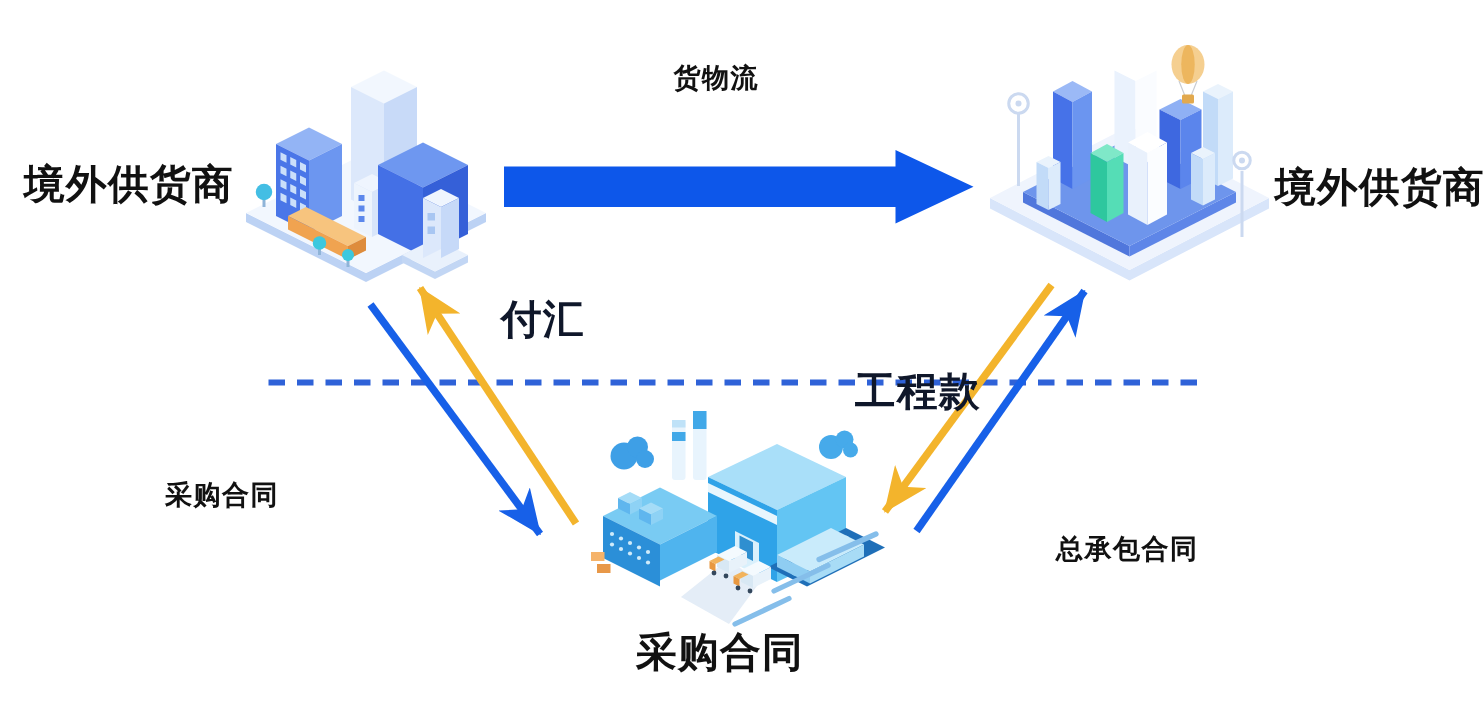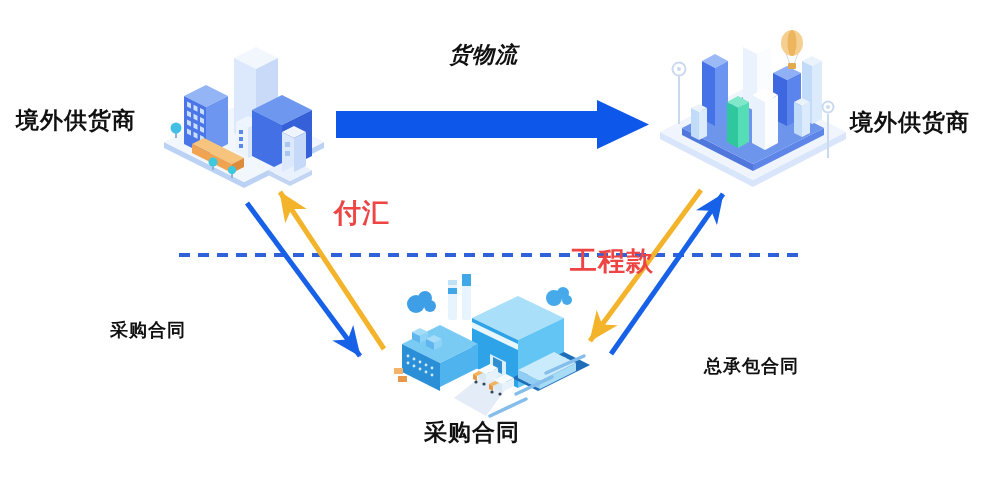--- a/index.html
+++ b/index.html
@@ -1,23 +1,23 @@
 <!DOCTYPE html>
 <html><head>
 <meta charset="utf-8">
 <style>
   html,body{margin:0;padding:0;background:#fff;}
   .stage{position:relative;width:989px;height:477px;background:#ffffff;overflow:hidden;
          font-family:"Liberation Sans","DejaVu Sans",sans-serif;}
   .layer{position:absolute;left:0;top:0;width:989px;height:477px;}
   .illus{position:absolute;}
   .lbl{position:absolute;font-weight:700;color:#111111;white-space:nowrap;letter-spacing:1px;}
-  .lbl-node{font-size:23px;}
-  .lbl-flow{font-size:22px;font-style:italic;}
-  .lbl-red{font-size:27px;color:#ef4444;font-family:Liberation Mono, monospace;}
+  .lbl-node{font-size:27px;}
+  .lbl-flow{font-size:18px;}
+  .lbl-red{font-size:27px;color:#0f172a;font-family:Liberation Mono, monospace;}
   .lbl-contract{font-size:18px;}
 </style>
 </head>
 <body>
 
 <div class="stage">
 
   <svg class="layer" viewBox="0 0 989 477">
     <defs>
       <marker id="headBlue" viewBox="0 0 30 26" markerWidth="30" markerHeight="26" refX="29" refY="13" orient="auto" markerUnits="userSpaceOnUse">

